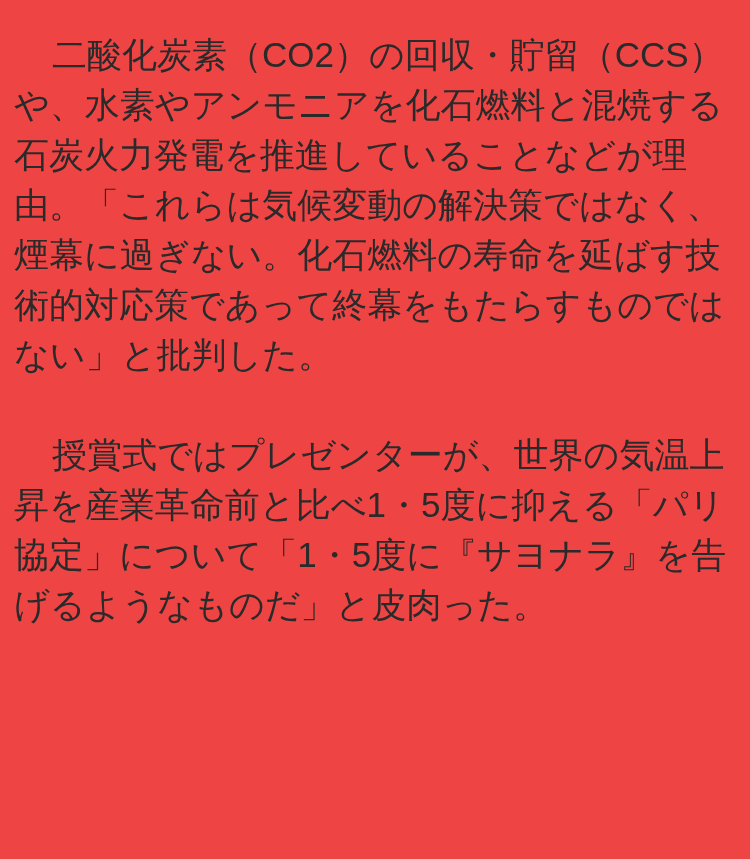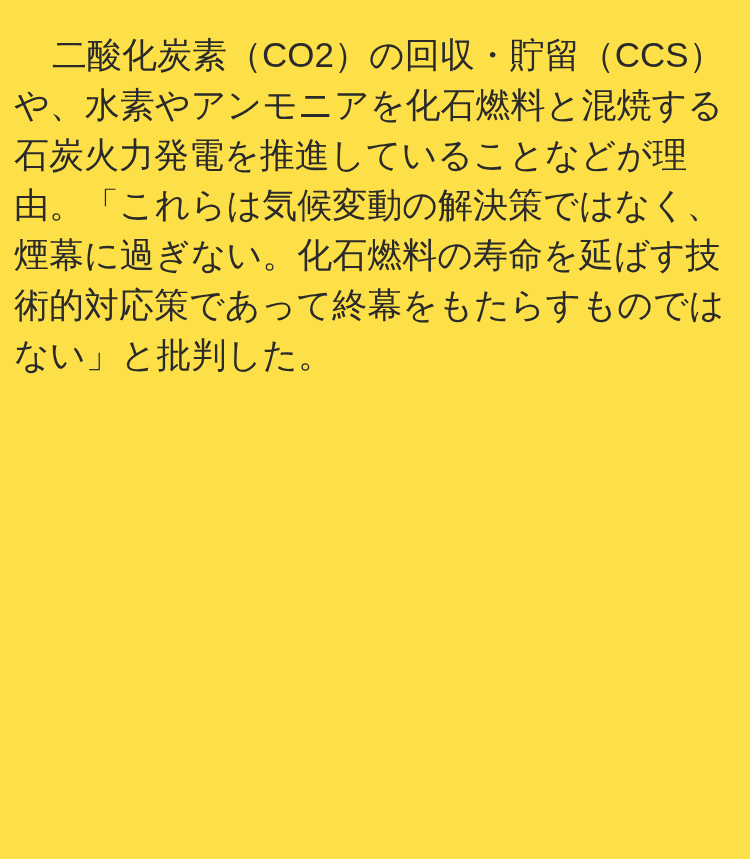--- a/index.html
+++ b/index.html
@@ -12,21 +12,21 @@
     height: 859px;
     background: #ffffff;
     font-family: "Liberation Sans", "DejaVu Sans", sans-serif;
     overflow: hidden;
   }
   .article {
     box-sizing: border-box;
     width: 750px;
     height: 859px;
     padding: 30px 14px 0 14px;
-    background: #fde047;
+    background: #ef4444;
   }
   .para {
     margin: 0;
     color: #2a2a2a;
     font-size: 35px;
     line-height: 50px;
     letter-spacing: 0px;
     text-align: left;
     font-weight: 400;
   }
@@ -38,15 +38,16 @@
     width: 38px;
   }
 </style>
 </head>
 <body>
 
 <div class="article">
 
   <p class="para"><span class="indent"></span><span>二酸化炭素（CO2）の回収・貯留（CCS）や、水素やアンモニアを化石燃料と混焼する石炭火力発電を推進していることなどが理由。「これらは気候変動の解決策ではなく、煙幕に過ぎない。化石燃料の寿命を延ばす技術的対応策であって終幕をもたらすものではない」と批判した。</span></p>
 
+  <p class="para"><span class="indent"></span><span>授賞式ではプレゼンターが、世界の気温上昇を産業革命前と比べ1・5度に抑える「パリ協定」について「1・5度に『サヨナラ』を告げるようなものだ」と皮肉った。</span></p>
 
 
 </div>
 
 </body></html>

